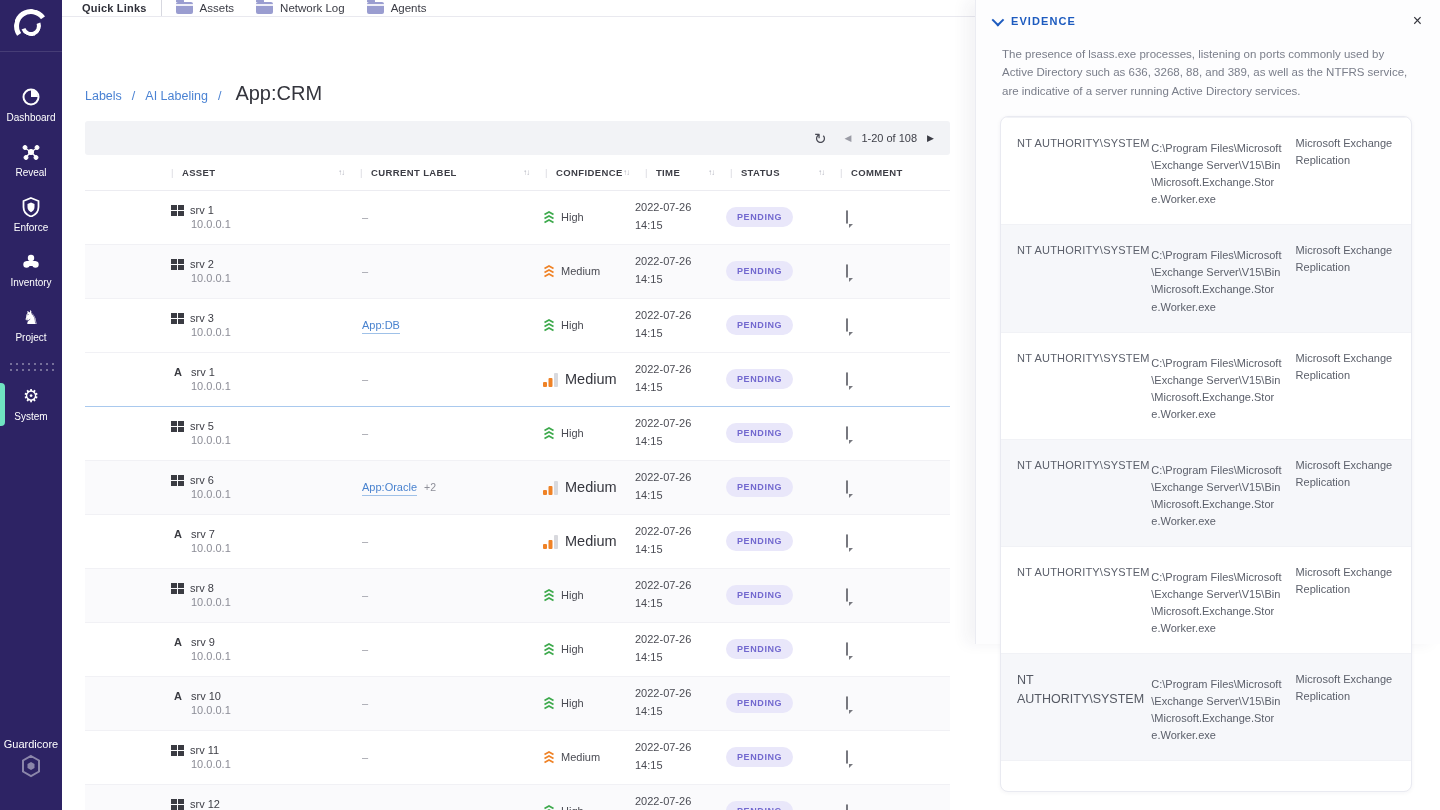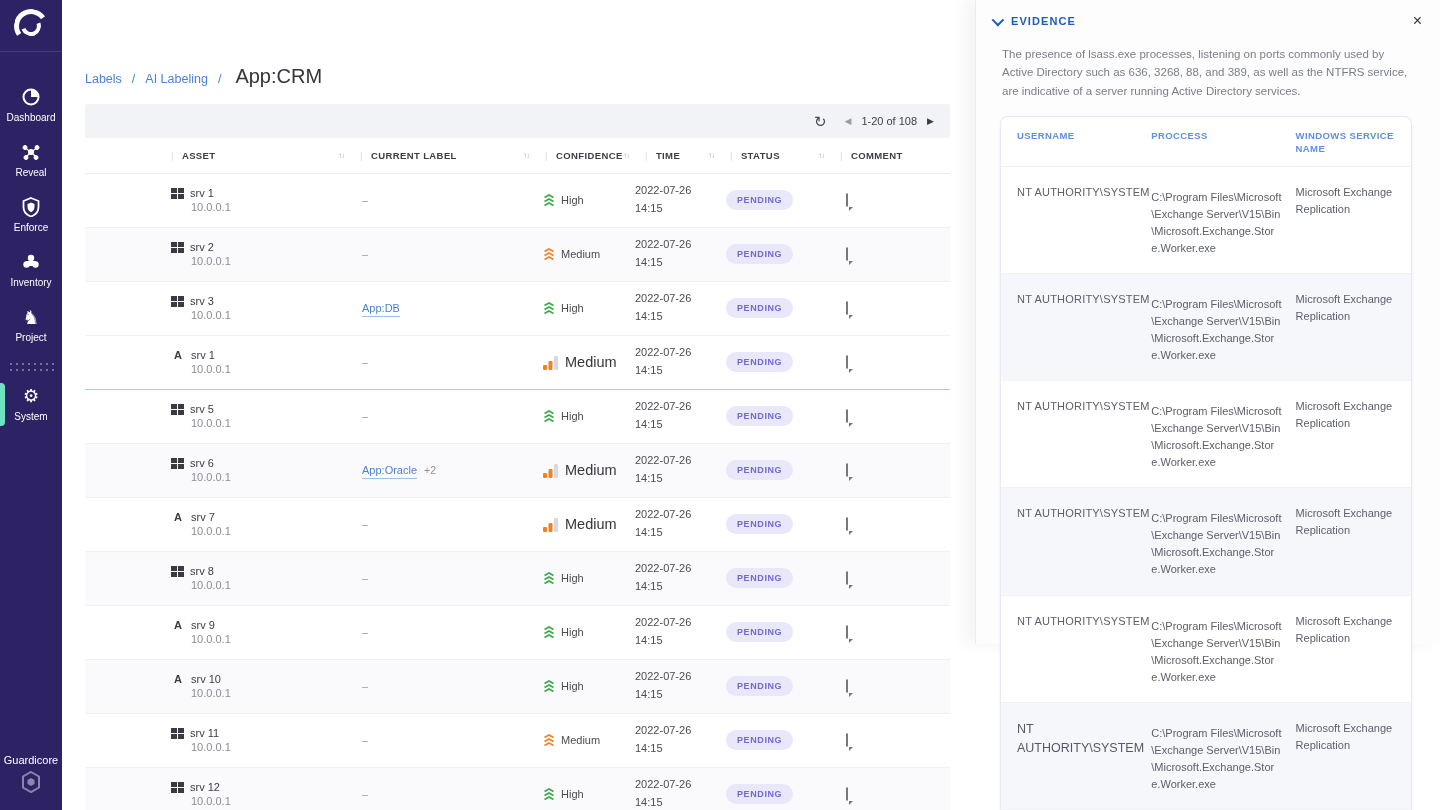--- a/index.html
+++ b/index.html
@@ -19,21 +19,21 @@
     border-bottom-color:transparent; border-left-color:transparent; transform:rotate(115deg); }
   .nav-item { width:62px; padding:9px 0 10px; display:flex; flex-direction:column; align-items:center;
     gap:5px; cursor:pointer; position:relative; }
   .nav-item .nav-label { color:#fff; font-size:10px; }
   .nav-icon { height:20px; display:flex; align-items:center; justify-content:center; color:#fff; }
   .nav-item.active::before { content:""; position:absolute; left:0; top:6px; bottom:6px; width:5px;
     background:var(--accent-teal,#6fe3c1); border-radius:0 4px 4px 0; }
   .dotted-div { width:46px; height:12px; margin:8px 0 4px;
     background-image:radial-gradient(circle, rgba(255,255,255,.35) 1px, transparent 1.2px);
     background-size:6px 6px; background-position:0 0; }
-  .sidebar-bottom { margin-top:auto; padding-bottom:12px; display:flex; flex-direction:column;
+  .sidebar-bottom { margin-top:auto; padding-bottom:28px; display:flex; flex-direction:column;
     align-items:center; gap:4px; }
   .brand-label { color:#fff; font-size:11px; }
   .gear-glyph { font-size:18px; color:#fff; line-height:1; }
 
   
   .main { width:913px; min-width:913px; display:flex; flex-direction:column; background:#fff; }
   .topbar { height:35px; border-bottom:1px solid #e9e9ef; display:flex; align-items:center;
     padding-left:20px; gap:14px; }
   .quick-links { font-size:11px; font-weight:bold; color:#2f3039; letter-spacing:.2px; }
   .tb-sep { width:1px; height:16px; background:#d7d8e0; }
@@ -205,20 +205,36 @@
       <span>
         <svg width="22" height="24" viewBox="0 0 22 24">
             <path d="M11 2 L19 6.5 V17.5 L11 22 L3 17.5 V6.5 Z" fill="none" stroke="rgba(255,255,255,.45)" stroke-width="2"></path>
             <path d="M11 8 L14.5 10 V14 L11 16 L7.5 14 V10 Z" fill="rgba(255,255,255,.45)"></path>
           </svg>
       </span>
     </div>
   </div>
 
   <div class="main">
+    <div class="topbar">
+      <span class="quick-links">Quick Links</span>
+      <span class="tb-sep"></span>
+      <span class="tb-item">
+        <span class="folder"></span>
+        <span class="lbl">Assets</span>
+      </span>
+      <span class="tb-item">
+        <span class="folder"></span>
+        <span class="lbl">Network Log</span>
+      </span>
+      <span class="tb-item">
+        <span class="folder"></span>
+        <span class="lbl">Agents</span>
+      </span>
+    </div>
 
     <div class="content">
       <div class="breadcrumb">
         <span class="crumb">Labels</span>
         <span class="crumb-sep">/</span>
         <span class="crumb">AI Labeling</span>
         <span class="crumb-sep">/</span>
         <span class="crumb-current">App:CRM</span>
       </div>
 
@@ -689,25 +705,20 @@
 
   <div class="panel">
     <div class="panel-head">
       <span class="chev-down"></span>
       <span class="panel-title">EVIDENCE</span>
       <span class="panel-close">×</span>
     </div>
     <p class="panel-desc">The presence of lsass.exe processes, listening on ports commonly used by Active Directory such as 636, 3268, 88, and 389, as well as the NTFRS service, are indicative of a server running Active Directory services.</p>
 
     <div class="ev-card">
-      <div class="ev-head">
-        <span class="ev-c ev-c1">USERNAME</span>
-        <span class="ev-c ev-c2">PROCCESS</span>
-        <span class="ev-c ev-c3">WINDOWS SERVICE NAME</span>
-      </div>
       <div id="evidence-rows">
           <div class="ev-row">
     <span class="ev-c ev-c1 ev-user">NT AUTHORITY\SYSTEM</span>
     <span class="ev-c ev-c2 ev-proc">C:\Program Files\Microsoft\Exchange Server\V15\Bin\Microsoft.Exchange.Store.Worker.exe</span>
     <span class="ev-c ev-c3 ev-svc">Microsoft Exchange Replication</span>
   </div>
           <div class="ev-row alt">
     <span class="ev-c ev-c1 ev-user">NT AUTHORITY\SYSTEM</span>
     <span class="ev-c ev-c2 ev-proc">C:\Program Files\Microsoft\Exchange Server\V15\Bin\Microsoft.Exchange.Store.Worker.exe</span>
     <span class="ev-c ev-c3 ev-svc">Microsoft Exchange Replication</span>

